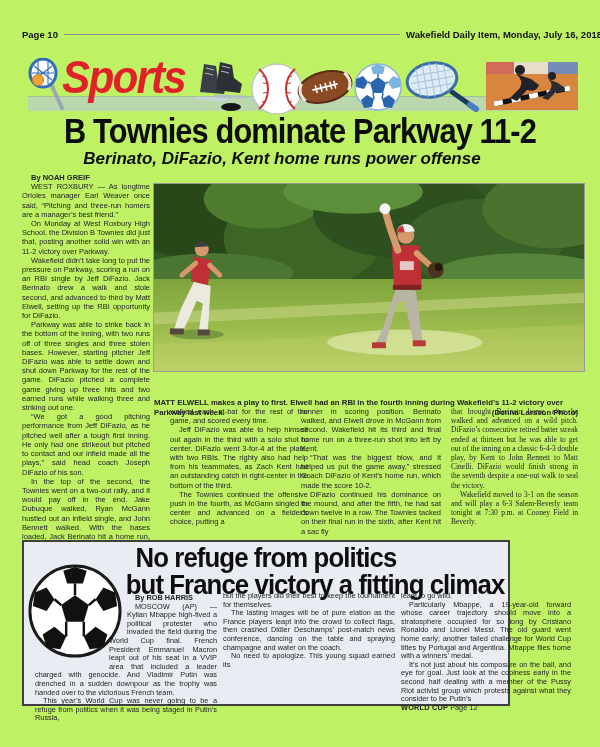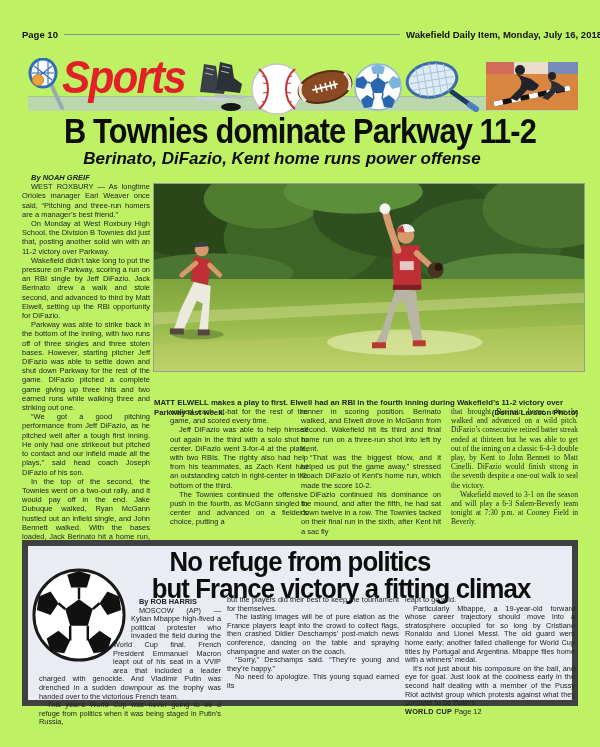--- a/index.html
+++ b/index.html
@@ -21,37 +21,37 @@
   
   .headline{position:absolute;top:111px;left:0;width:600px;text-align:center;margin:0;
             font-size:35px;font-weight:bold;letter-spacing:-1px;color:#0d0d0d;
             transform:scaleX(.88);transform-origin:center;white-space:nowrap;}
   .subhead{position:absolute;top:149px;left:0;width:564px;text-align:center;margin:0;
            font-size:17px;font-weight:bold;font-style:italic;color:#0d0d0d;}
 
   
   .bodytext p{margin:0;text-indent:9px;text-align:justify;font-size:7.5px;line-height:9.2px;color:#222;}
   .cont p:first-child{text-indent:0;}
-  .byline{margin:0 0 1px 0;text-align:center;font-weight:bold;font-size:8.3px;text-indent:0;font-style:italic;}
+  .byline{margin:0 0 1px 0;text-align:center;font-weight:bold;font-size:8.3px;text-indent:0;}
   .col1{position:absolute;left:22px;top:173px;width:128px;}
   .col2{position:absolute;left:170px;top:407px;width:138px;}
   .col3{position:absolute;left:301px;top:407px;width:140px;}
   .col4{position:absolute;left:451px;top:407px;width:127px;font-family:Liberation Serif, serif;}
 
   
   .photo{position:absolute;left:153px;top:183px;width:432px;height:189px;border:1px solid #9a9a9a;
          box-sizing:border-box;background:#6f9a3c;}
   .photo svg{display:block;width:100%;height:100%;}
   .caption{position:absolute;left:154px;top:377px;width:424px;font-size:7.8px;line-height:10px;
            font-weight:bold;color:#222;margin-top:21px;}
   .credit{position:absolute;right:0;bottom:0;font-weight:bold;}
 
   
-  .wcbox{position:absolute;left:22px;top:540px;width:556px;height:166px;box-sizing:border-box;
-         background:#e9edf3;border:6px solid #404040;}
+  .wcbox{position:absolute;left:22px;top:540px;width:488px;height:166px;box-sizing:border-box;
+         background:#e9edf3;border:2px solid #404040;}
   .wch1{position:absolute;top:0px;left:0;right:0;margin:0;text-align:center;font-size:28px;
         font-weight:bold;letter-spacing:-1px;transform:scaleX(.92);color:#0d0d0d;white-space:nowrap;}
   .wch2{position:absolute;top:27px;left:86px;right:4px;margin:0;text-align:center;font-size:28px;
         font-weight:bold;letter-spacing:-1px;transform:scaleX(.92);color:#0d0d0d;white-space:nowrap;}
   .wcbody p{margin:0;text-indent:8px;text-align:justify;font-size:7.35px;line-height:8.6px;color:#222;}
   .wc1{position:absolute;left:11px;top:52px;width:182px;}
   .wc2{position:absolute;left:199px;top:50px;width:172px;}
   .wc3{position:absolute;left:377px;top:50px;width:170px;}
   .wc-byline{margin:0;text-align:center;font-weight:bold;font-size:8px;text-indent:0;}
   .sp1{float:left;width:92px;height:38px;}
@@ -253,21 +253,20 @@
       <div class="sp2"></div>
       <p class="wc-byline">By ROB HARRIS</p>
       <div>
           <p>MOSCOW (AP) — Kylian Mbappe high-fived a political protester who invaded the field during the World Cup final. French President Emmanuel Macron leapt out of his seat in a VVIP area that included a leader charged with genocide. And Vladimir Putin was drenched in a sudden downpour as the trophy was handed over to the victorious French team.</p>
           <p>This year’s World Cup was never going to be a refuge from politics when it was being staged in Putin’s Russia,</p>
         </div>
     </div>
     <div class="wc2 wcbody cont">
         <p>but the players did their best to keep the tournament for themselves.</p>
         <p>The lasting images will be of pure elation as the France players leapt into the crowd to collect flags, then crashed Didier Deschamps’ post-match news conference, dancing on the table and spraying champagne and water on the coach.</p>
-        <p>“Sorry,” Deschamps said. “They’re young and they’re happy.”</p>
         <p>No need to apologize. This young squad earned its</p>
       </div>
     <div class="wc3 wcbody cont">
       <div class="cont">
           <p>leapt to go wild.</p>
           <p>Particularly Mbappe, a 19-year-old forward whose career trajectory should move into a stratosphere occupied for so long by Cristiano Ronaldo and Lionel Messi. The old guard went home early; another failed challenge for World Cup titles by Portugal and Argentina. Mbappe flies home with a winners’ medal.</p>
           <p>It’s not just about his composure on the ball, and eye for goal. Just look at the coolness early in the second half dealing with a member of the Pussy Riot activist group which protests against what they consider to be Putin’s</p>
         </div>
       <p class="wc-cont"><b>WORLD CUP</b><span> Page 12</span></p>
     </div>

